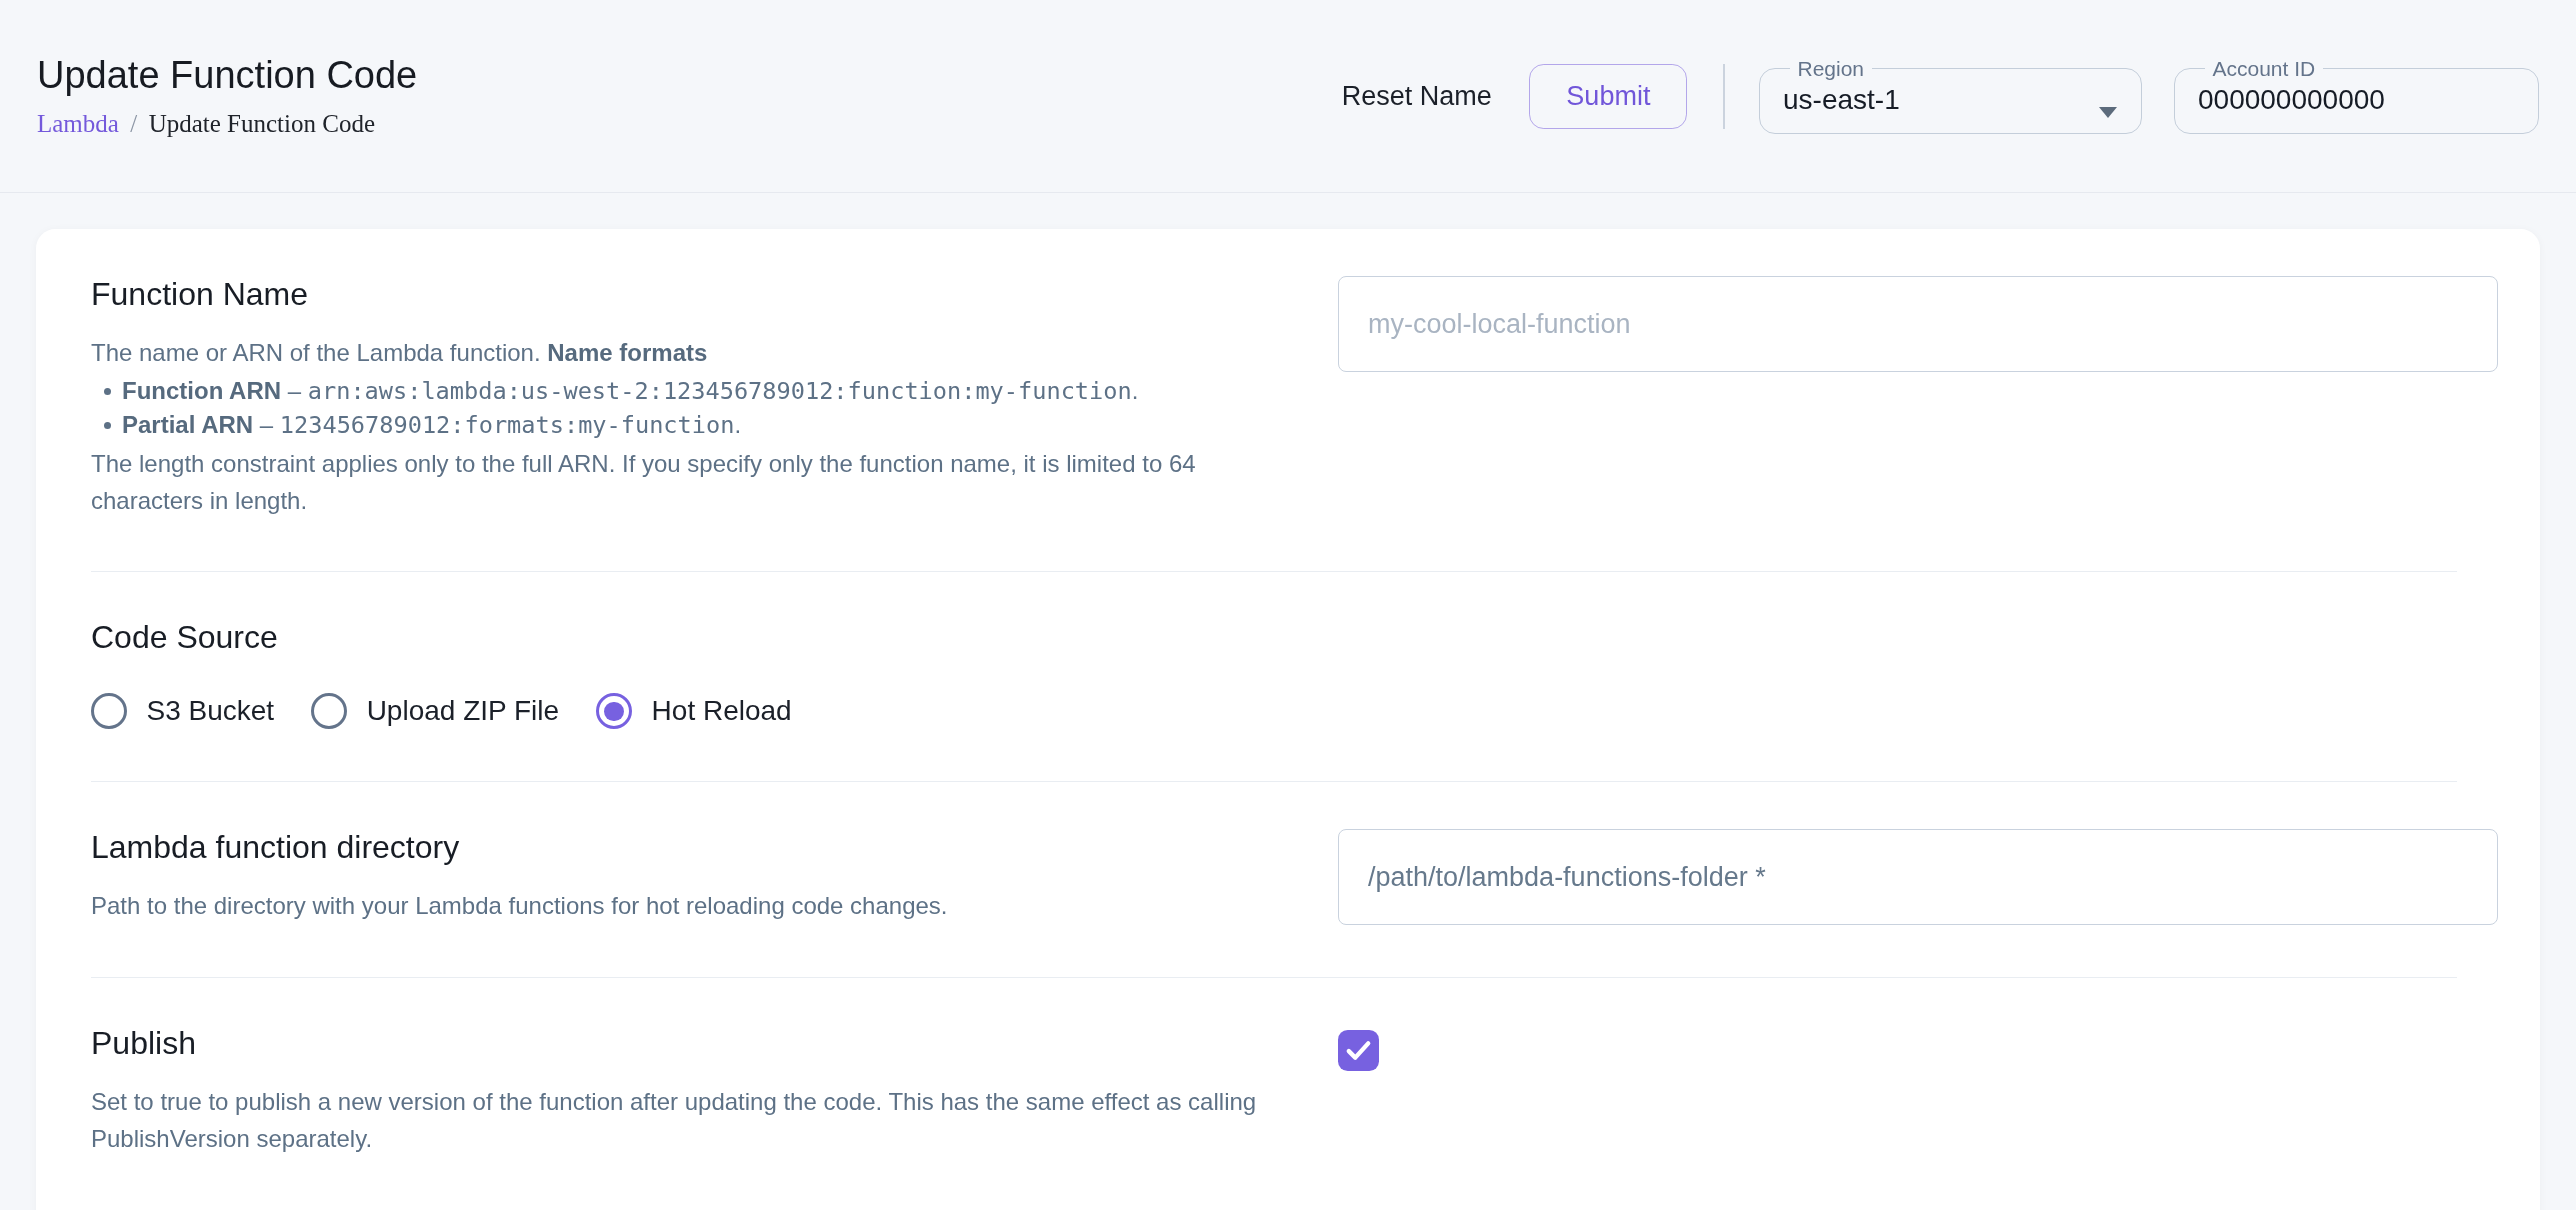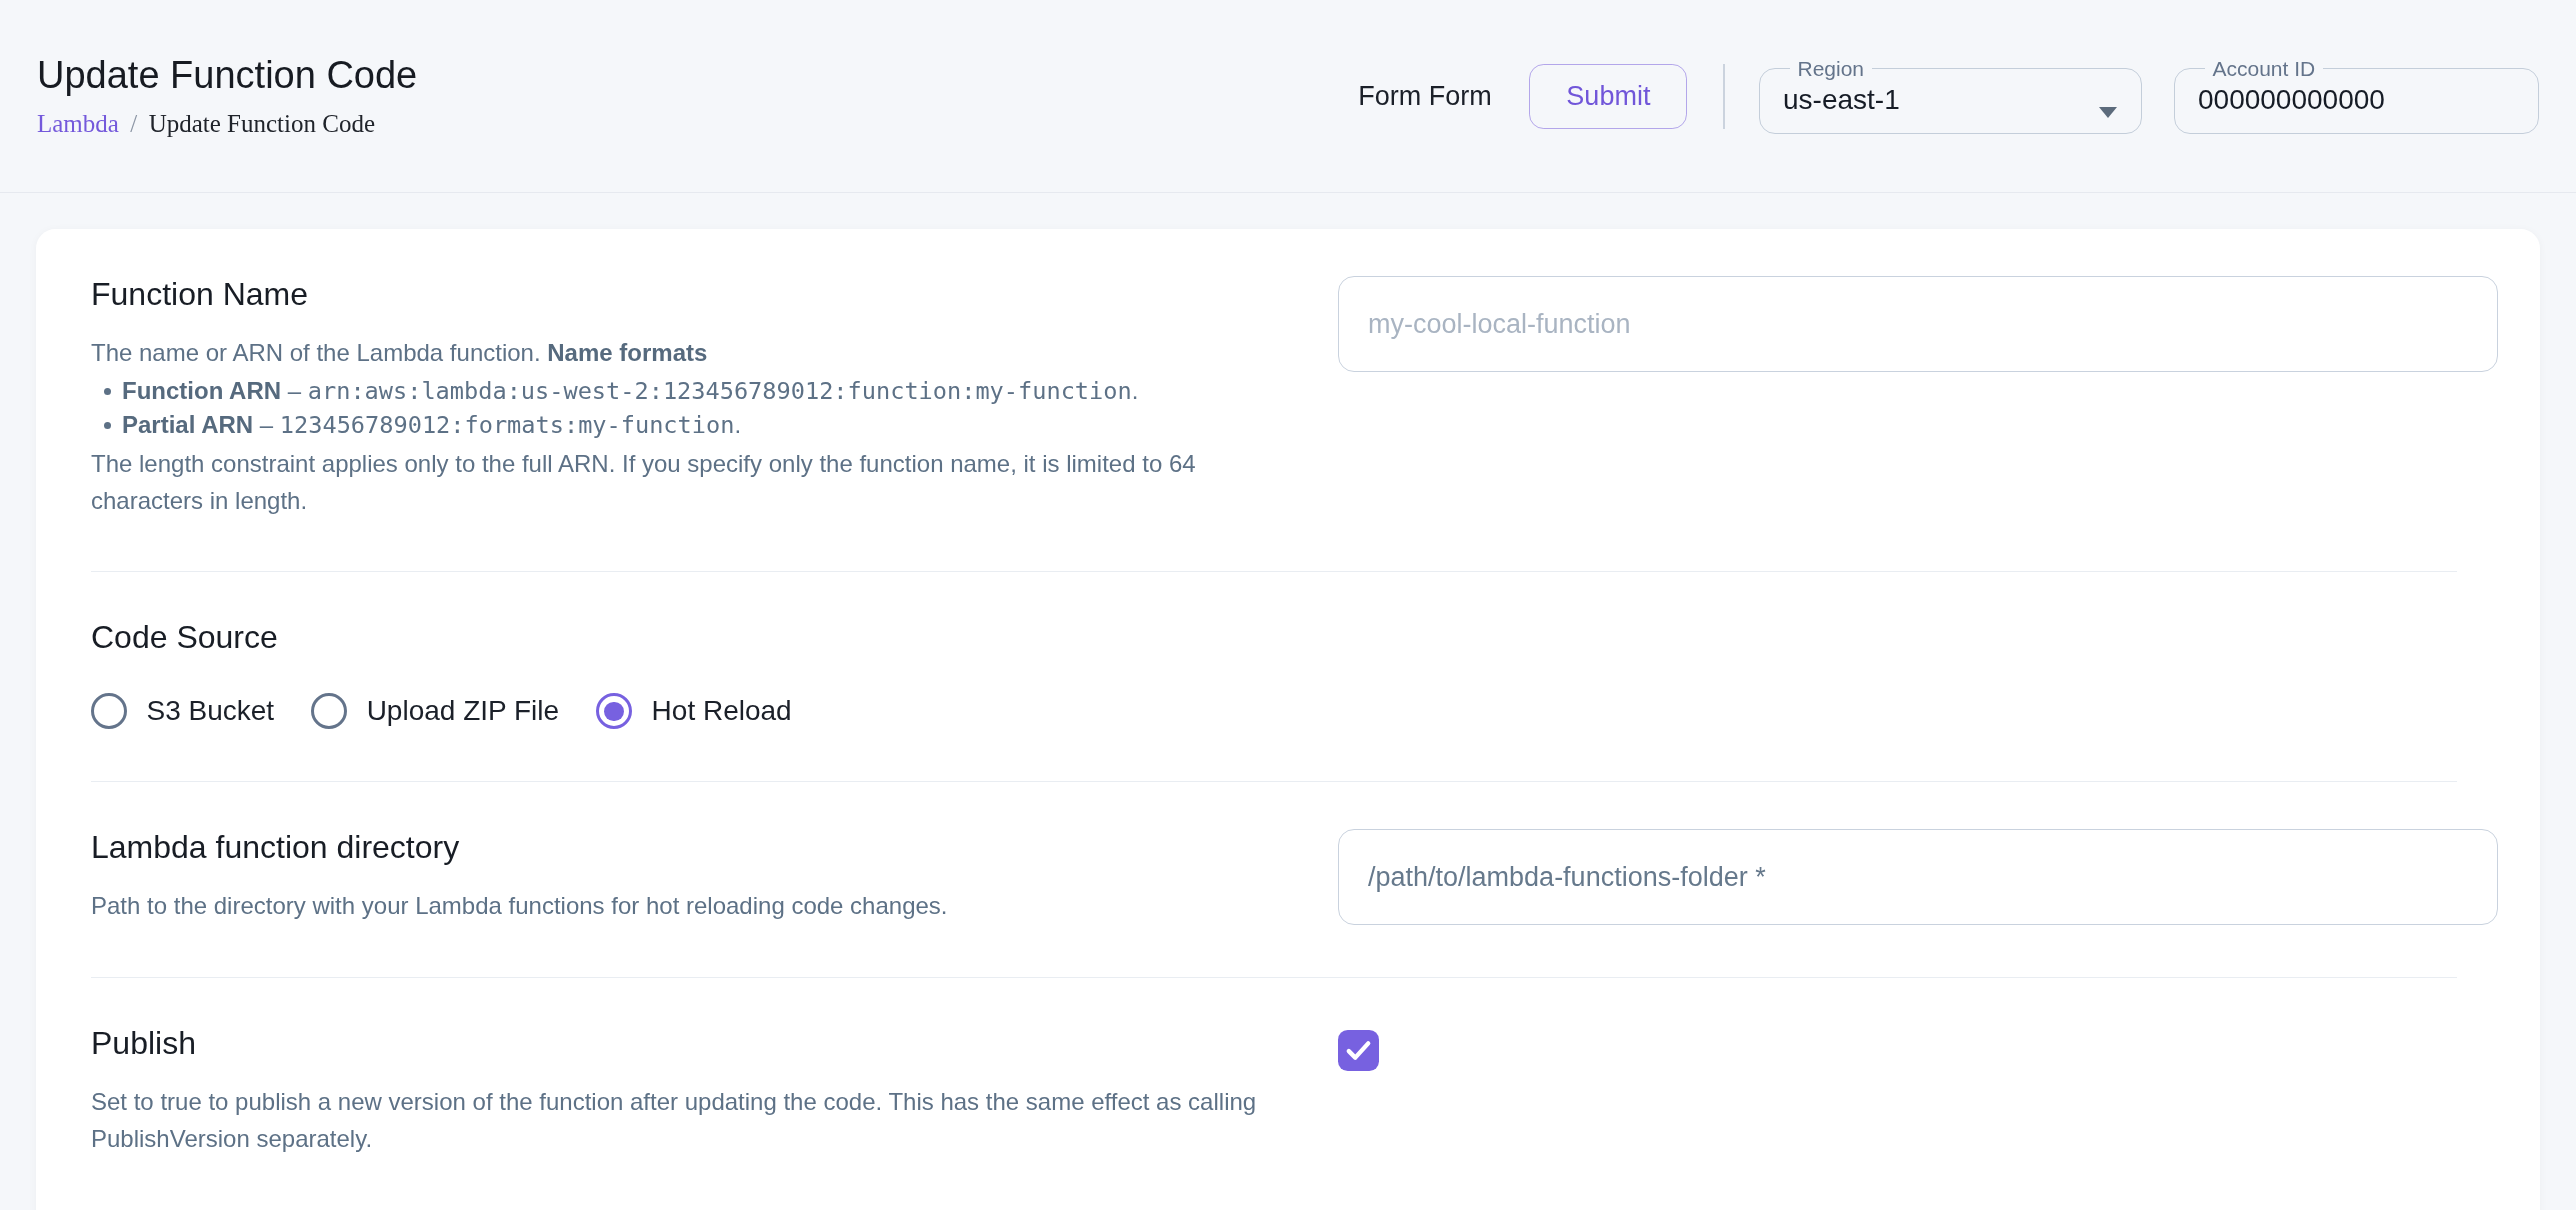--- a/index.html
+++ b/index.html
@@ -97,21 +97,21 @@
   .bullets li { line-height: 34px; font-size: 24px; color: #5D7186; padding-left: 31px; position: relative; }
   .bullets li::before {
     content: ""; position: absolute; left: 13px; top: 14px;
     width: 7.3px; height: 7.3px; border-radius: 50%; background: #5D7186;
   }
   .bullets b { font-weight: 700; color: #566A7E; }
 
   .text-input {
     width: 100%; height: 96px;
     border: 1.6px solid #C9D2DE;
-    border-radius: 16px;
+    border-radius: 8px;
     background: #FFFFFF;
     padding: 16px 29px;
     font-family: inherit;
     font-size: 27px;
     color: #25303D;
     outline: none;
   }
   .text-input.light::placeholder { color: #A9B4C2; opacity: 1; }
   .text-input.label-in::placeholder { color: #66798C; opacity: 1; }
 
@@ -146,21 +146,21 @@
   <div class="title-block">
     <div class="page-title">Update Function Code</div>
     <nav class="breadcrumb">
       <a class="crumb-link">Lambda</a>
       <span class="crumb-sep">/</span>
       <span class="crumb-current">Update Function Code</span>
     </nav>
   </div>
 
   <div class="header-actions">
-    <button class="btn-text">Form Form</button>
+    <button class="btn-text">Reset Name</button>
     <button class="btn-outlined">Submit</button>
     <div class="v-divider"></div>
 
     <fieldset class="notched field-region">
       <legend>Region</legend>
       <span class="field-value">us-east-1</span>
       <span class="caret"></span>
     </fieldset>
 
     <fieldset class="notched field-account">

